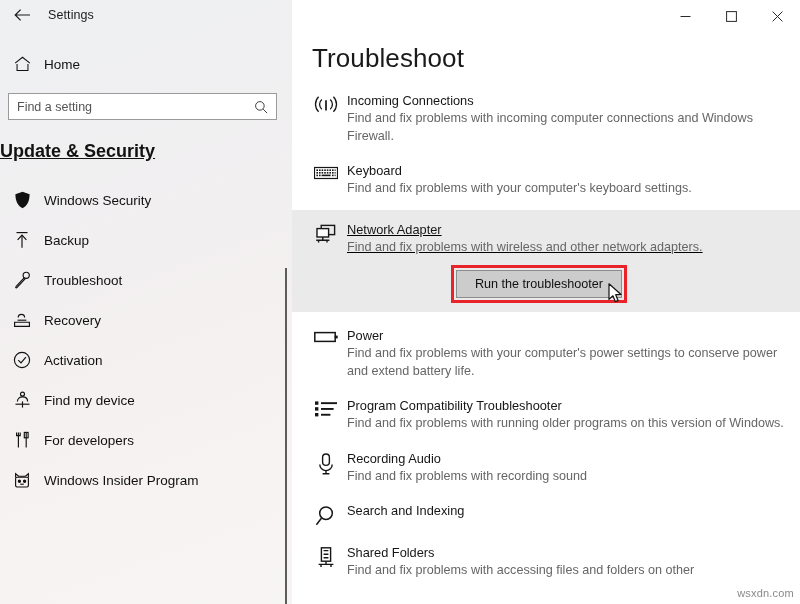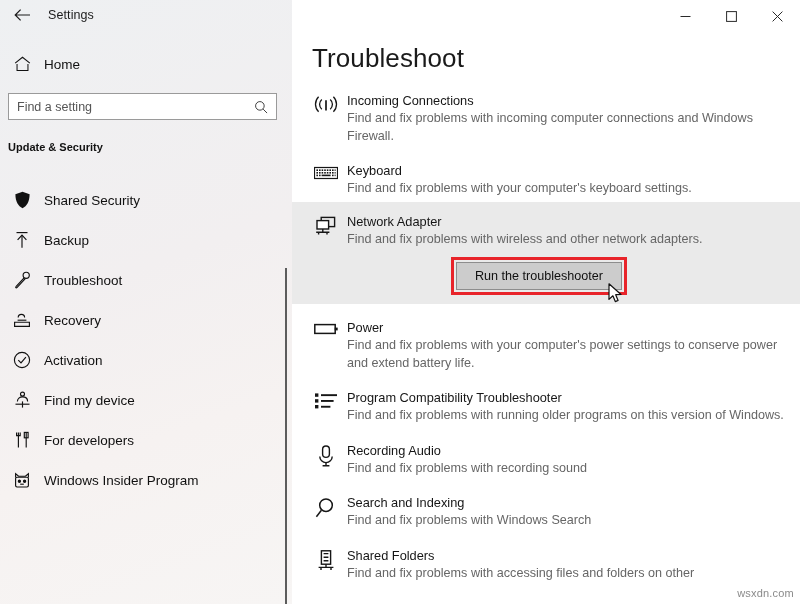--- a/index.html
+++ b/index.html
@@ -86,24 +86,25 @@
   }
   #search-input::placeholder { color: #555; opacity: 1; }
   #search-icon-btn {
     width: 30px; height: 100%;
     display: flex; align-items: center; justify-content: center;
     cursor: pointer;
   }
 
   #section-title {
     position: absolute;
-    left: 8px; top: 141px;
-    font-size: 11px;
+    left: 0; top: 141px;
+    font-size: 18px;
     font-weight: bold;
     color: #121212;
+    text-decoration: underline;
   }
 
   #nav-list {
     position: absolute;
     left: 0; top: 180px;
     width: 285px;
   }
   .nav-item {
     display: flex; align-items: center;
     height: 40px;
@@ -257,21 +258,21 @@
     <div id="section-title">Update &amp; Security</div>
 
     <div id="nav-list">
 
       <div class="nav-item">
         <div class="sb-icon">
           <svg width="17" height="18" viewBox="0 0 17 18" fill="#111">
             <path d="M8.5 0.8 L15.6 3.3 C15.6 10.6 12.8 15.3 8.5 17.2 C4.2 15.3 1.4 10.6 1.4 3.3 Z"></path>
           </svg>
         </div>
-        <div class="nav-label">Shared Security</div>
+        <div class="nav-label">Windows Security</div>
       </div>
 
       <div class="nav-item">
         <div class="sb-icon">
           <svg width="16" height="18" viewBox="0 0 16 18" fill="none" stroke="#111" stroke-width="1.15">
             <path d="M2.5 1.6 H13.5"></path>
             <path d="M8 16.8 V4.4"></path>
             <path d="M3.6 8.8 L8 4.2 L12.4 8.8"></path>
           </svg>
         </div>
@@ -419,21 +420,21 @@
               <rect x="18" y="9.6" width="1.6" height="1.6"></rect>
             <rect x="20.6" y="9.6" width="1" height="1.6"></rect>
           </svg>
         </div>
         <div class="ts-text">
           <div class="ts-title">Keyboard</div>
           <div class="ts-desc">Find and fix problems with your computer's keyboard settings.</div>
         </div>
       </div>
 
-      <div style="margin-top:0;">
+      <div style="margin-top:8px;text-decoration:underline;">
         <div class="ts-item selected" style="padding-top:11px;padding-bottom:2px;">
           <div class="ts-icon">
             <svg width="24" height="22" viewBox="0 0 24 22" fill="none" stroke="#161616" stroke-width="1.4">
               <rect x="7.2" y="1.4" width="13.4" height="9.2"></rect>
               <rect x="3" y="4.6" width="11.6" height="8.4" fill="#ffffff"></rect>
               <path d="M8.8 13 V16 M2.2 16.2 H15.4 M4.6 16.2 V18.6 M13 16.2 V18.6"></path>
             </svg>
           </div>
           <div class="ts-text">
             <div class="ts-title">Network Adapter</div>
@@ -495,21 +496,20 @@
 
       <div class="ts-item" style="margin-top:9px;">
         <div class="ts-icon">
           <svg width="22" height="22" viewBox="0 0 22 22" fill="none" stroke="#161616" stroke-width="1.5">
             <circle cx="11" cy="8.2" r="6.3"></circle>
             <path d="M6.4 13.2 L1.4 19.8"></path>
           </svg>
         </div>
         <div class="ts-text">
           <div class="ts-title">Search and Indexing</div>
-          <div class="ts-desc">Find and fix problems with Windows Search</div>
         </div>
       </div>
 
       <div class="ts-item" style="margin-top:9px;">
         <div class="ts-icon">
           <svg width="20" height="24" viewBox="0 0 20 24" fill="none" stroke="#161616" stroke-width="1.4">
             <rect x="5.4" y="0.8" width="9.2" height="13.4"></rect>
             <path d="M7.6 3.6 H12.4 M7.6 7.2 H12.4 M7.6 10.8 H12.4"></path>
             <path d="M10 14.2 V17.2 M2.6 17.4 H17.4 M5 17.4 V20 M15 17.4 V20"></path>
           </svg>

